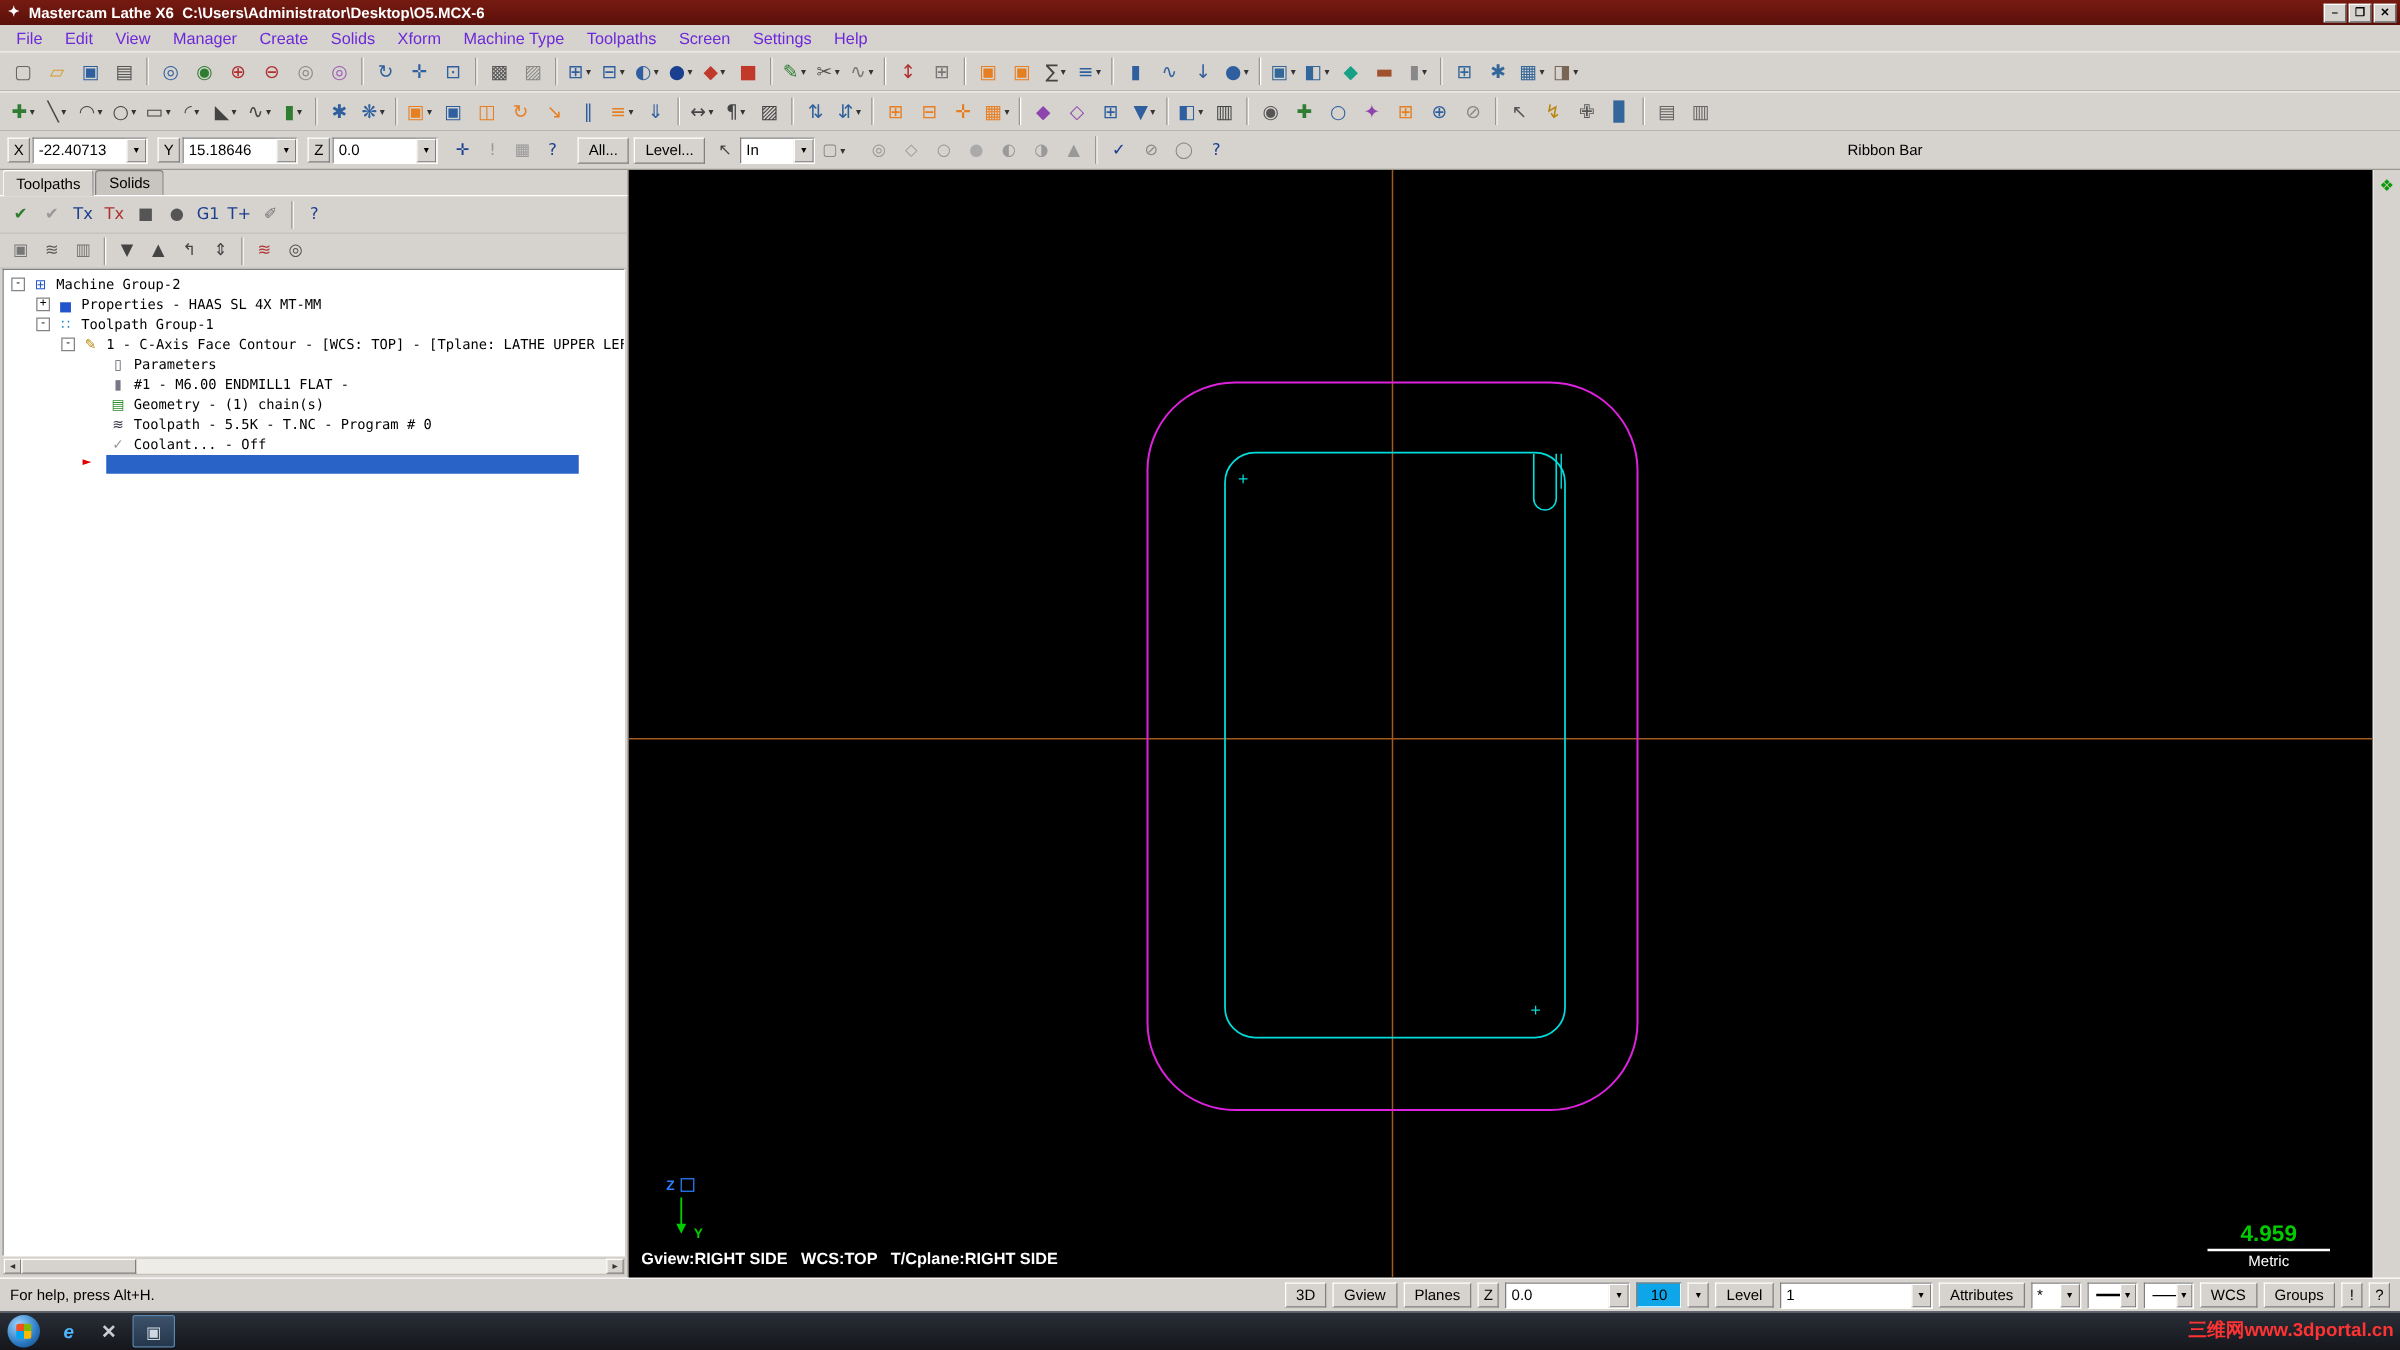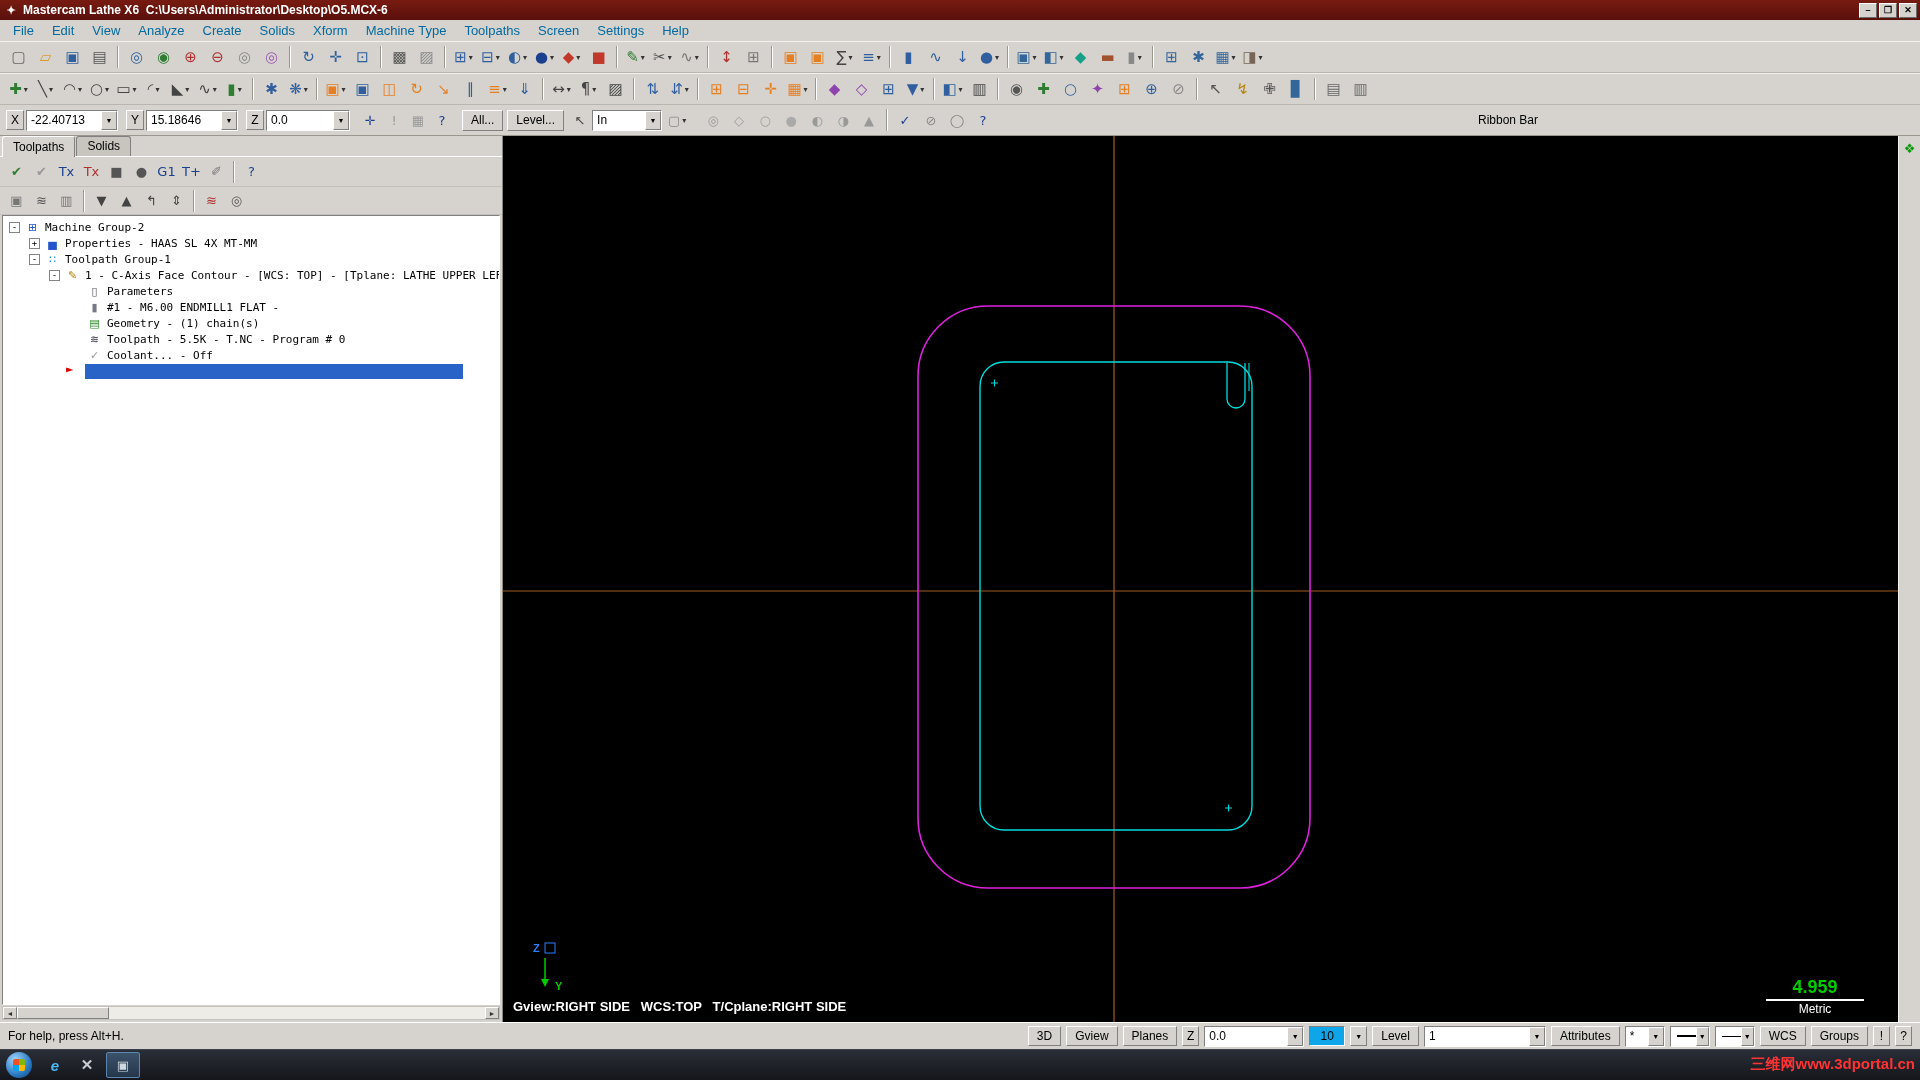--- a/index.html
+++ b/index.html
@@ -11,21 +11,21 @@
   .titlebar { height:20px; background:linear-gradient(#82211382, #5a0f0a); background-color:#6b1510; color:#fff;
               display:flex; align-items:center; padding:0 3px; font-size:12px; font-weight:bold; flex:0 0 20px; }
   .app-icon { width:16px; height:14px; color:#fff; font-size:11px; line-height:14px; text-align:center; margin-right:4px; }
   .title-text { white-space:pre; overflow:hidden; }
   .win-btns { margin-left:auto; display:flex; gap:2px; }
   .win-btn { width:18px; height:15px; background:#d6d3ce; border:1px solid; border-color:#fff #6a6a6a #6a6a6a #fff;
              font-size:9px; line-height:13px; text-align:center; color:#000; }
 
   
   .menubar { height:21px; flex:0 0 21px; display:flex; align-items:center; font-size:13px; padding-left:4px; background:#d6d3ce; }
-  .menu-item { padding:2px 9px 3px; color:#0369a1; }
+  .menu-item { padding:2px 9px 3px; color:#6d28d9; }
 
   
   .tb { height:32px; flex:0 0 32px; display:flex; align-items:center; padding:0 5px; background:#d6d3ce;
         border-top:1px solid #f2f0ec; border-bottom:1px solid #b9b6af; }
   .tb-btn { height:26px; min-width:27px; display:flex; align-items:center; justify-content:center; }
   .tb-glyph { font-size:15px; line-height:1; font-family:"DejaVu Sans", sans-serif; }
   .tb-dd { font-size:8px; color:#333; margin-left:2px; }
   .tb-sep { width:2px; height:22px; border-left:1px solid #9a978f; border-right:1px solid #fff; margin:0 4px; }
   .tb-small .tb-btn { height:22px; min-width:25px; }
   .tb-small .tb-glyph { font-size:13px; }
@@ -140,21 +140,21 @@
       <span class="win-btn">❐</span>
       <span class="win-btn">✕</span>
     </span>
   </div>
 
   <div class="menubar">
 
   <span class="menu-item">File</span>
       <span class="menu-item">Edit</span>
       <span class="menu-item">View</span>
-      <span class="menu-item">Analyze</span>
+      <span class="menu-item">Manager</span>
       <span class="menu-item">Create</span>
       <span class="menu-item">Solids</span>
       <span class="menu-item">Xform</span>
       <span class="menu-item">Machine Type</span>
       <span class="menu-item">Toolpaths</span>
       <span class="menu-item">Screen</span>
       <span class="menu-item">Settings</span>
       <span class="menu-item">Help</span>
     </div>
 
@@ -579,21 +579,21 @@
         <span class="tb-btn" style="min-width:24px">
           <span class="tb-glyph" style="font-size: 13px; color: rgb(26, 63, 143);">?</span>
         </span>
       </span>
     <span class="rb-gap"></span>
     <span class="rb-btn">All...</span>
     <span class="rb-btn">Level...</span>
     <span class="tb-btn" style="min-width:24px">
       <span class="tb-glyph" style="font-size: 13px; color: rgb(68, 68, 68);">↖</span>
     </span>
-    <div class="combo" style="width:70px">
+    <div class="combo" style="width:60px">
       <span class="c-val">In</span>
       <span class="arrow">▼</span>
     </div>
     <span class="tb-btn" style="min-width:30px">
       <span class="tb-glyph" style="font-size: 13px; color: rgb(136, 136, 136);">▢</span>
       <span class="tb-dd">▾</span>
     </span>
     <span class="rb-gap"></span>
     <span style="display:flex;align-items:center">
 

